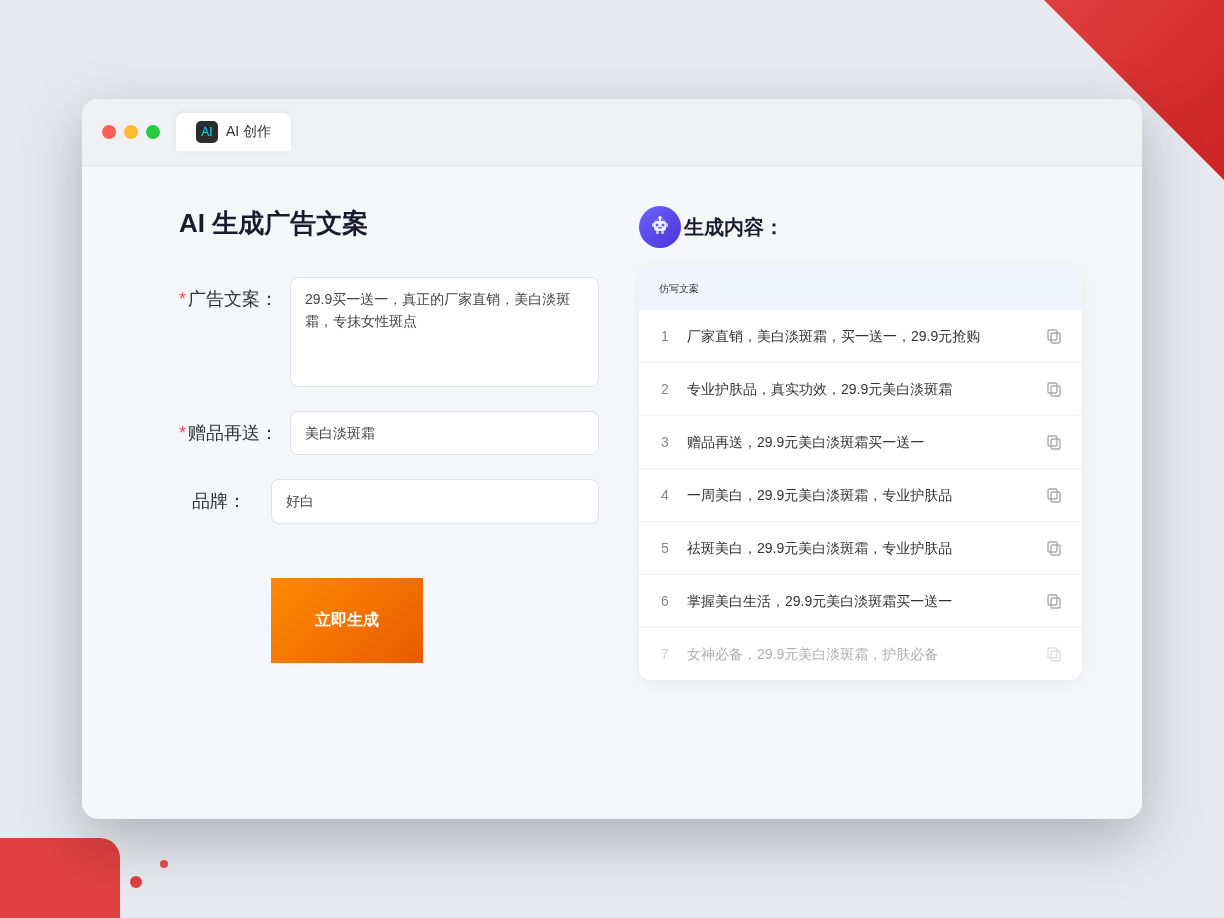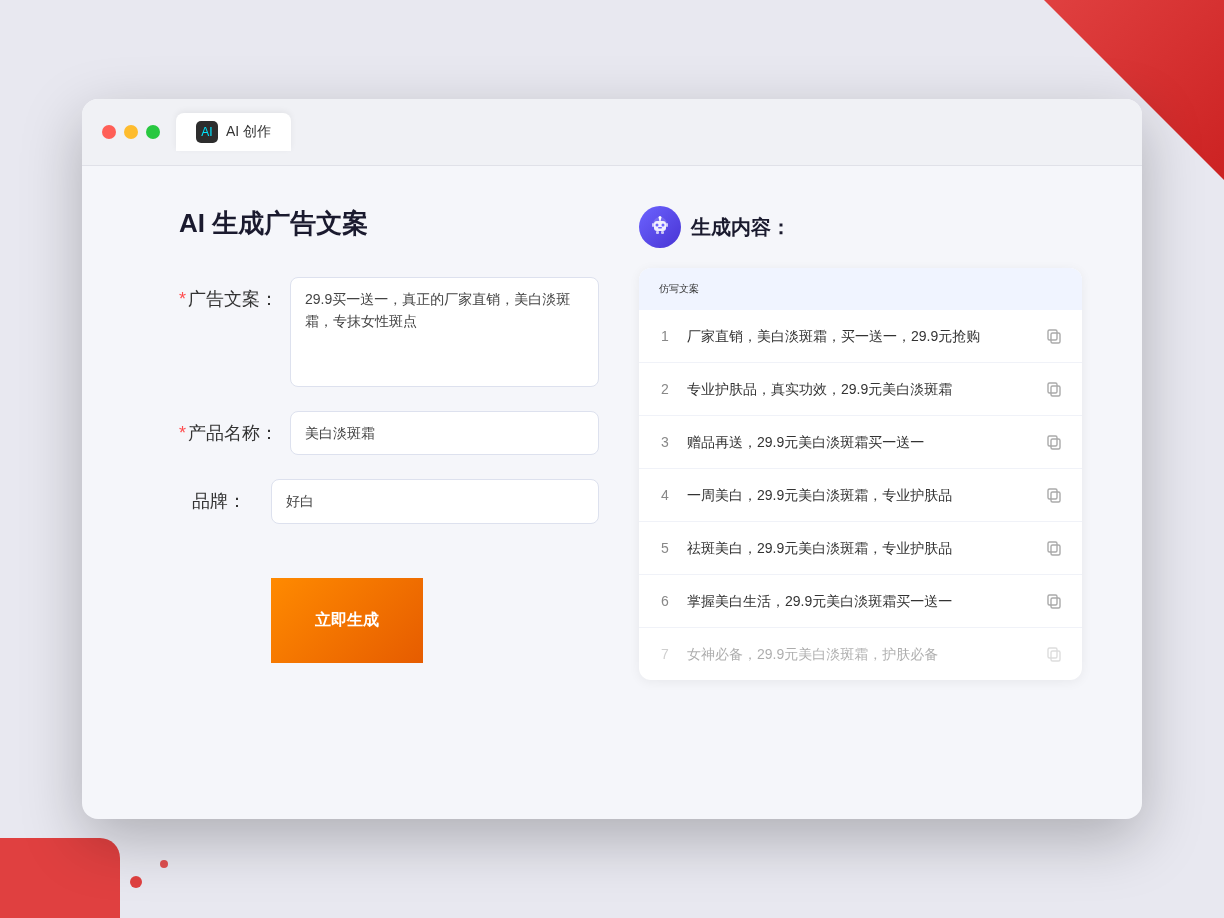--- a/index.html
+++ b/index.html
@@ -185,21 +185,21 @@
     }
 
     
     .right-panel {
       flex: 1;
     }
 
     .result-header {
       display: flex;
       align-items: center;
-      gap: 10px;
+      gap: 3px;
       margin-bottom: 20px;
       text-align: center;
     }
 
     .bot-icon {
       width: 42px; height: 42px;
       border-radius: 50%;
       background: linear-gradient(135deg, #6c63ff, #4834d4);
       display: flex;
       align-items: center;
@@ -305,21 +305,21 @@
       <div class="form-group">
         <label class="form-label">
           <span class="required-star">*</span><span>广告文案：</span>
         </label>
         <textarea class="form-input" style="">29.9买一送一，真正的厂家直销，美白淡斑霜，专抹女性斑点</textarea>
       </div>
 
       
       <div class="form-group">
         <label class="form-label">
-          <span class="required-star">*</span><span>产品名称：</span>
+          <span class="required-star">*</span><span>赠品再送：</span>
         </label>
         <input type="text" class="form-input" value="美白淡斑霜" style="">
       </div>
 
       
       <div class="form-group">
         <label class="form-label">品牌：</label>
         <input type="text" class="form-input" value="好白" style="">
       </div>
 

